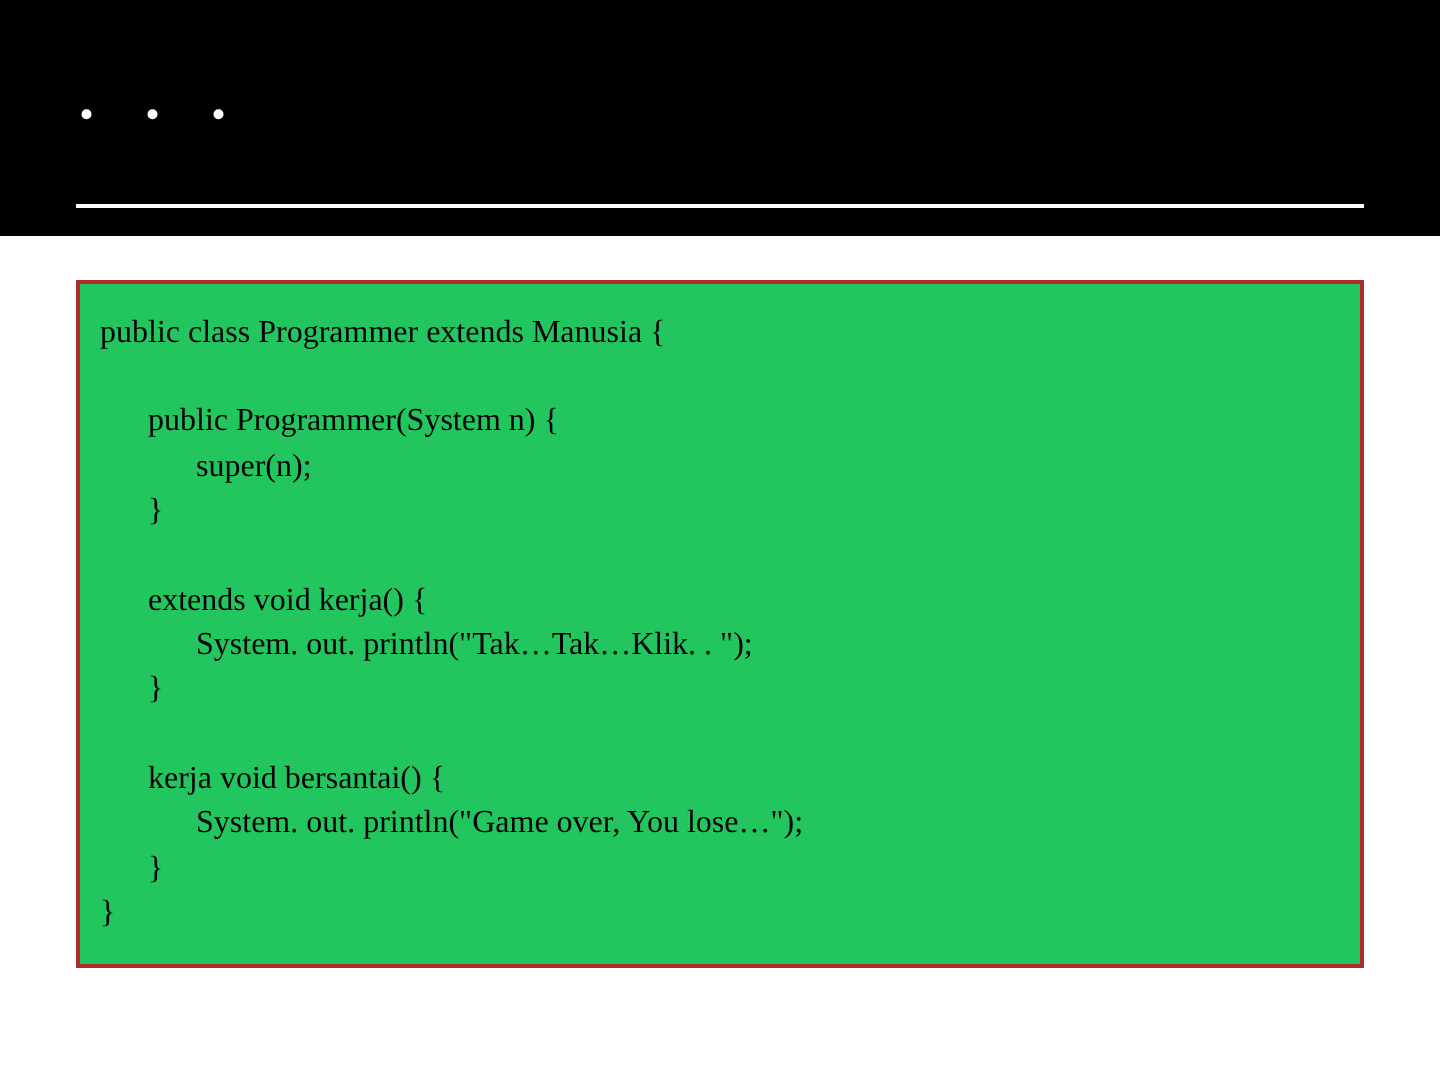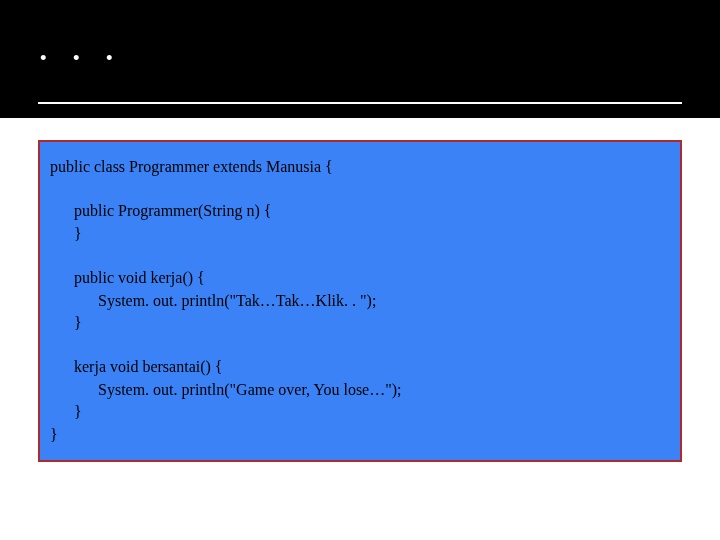--- a/index.html
+++ b/index.html
@@ -30,21 +30,21 @@
     right: 38px;
     height: 2px;
     background: #ffffff;
   }
   .content-area {
     padding: 22px 38px;
   }
   .code-box {
     border: 2px solid #b02a2a;
     padding: 14px 10px;
-    background: #3b82f6;
+    background: #22c55e;
   }
   .code-line {
     font-family: Georgia, 'Times New Roman', serif;
     font-size: 16px;
     color: #000000;
     line-height: 1.4;
     white-space: pre;
   }
   .blank-line {
     height: 22px;
@@ -57,24 +57,25 @@
 
 <div class="header">
   <div class="title">. . .</div>
   <div class="underline"></div>
 </div>
 
 <div class="content-area">
   <div class="code-box">
     <div class="code-line">public class Programmer extends Manusia {</div>
     <div class="blank-line"></div>
-    <div class="code-line indent1">public Programmer(String n) {</div>
+    <div class="code-line indent1">public Programmer(System n) {</div>
+    <div class="code-line indent2">super(n);</div>
     <div class="code-line indent1">}</div>
     <div class="blank-line"></div>
-    <div class="code-line indent1">public void kerja() {</div>
+    <div class="code-line indent1">extends void kerja() {</div>
     <div class="code-line indent2">System. out. println("Tak…Tak…Klik. . ");</div>
     <div class="code-line indent1">}</div>
     <div class="blank-line"></div>
     <div class="code-line indent1">kerja void bersantai() {</div>
     <div class="code-line indent2">System. out. println("Game over, You lose…");</div>
     <div class="code-line indent1">}</div>
     <div class="code-line">}</div>
   </div>
 </div>
 

